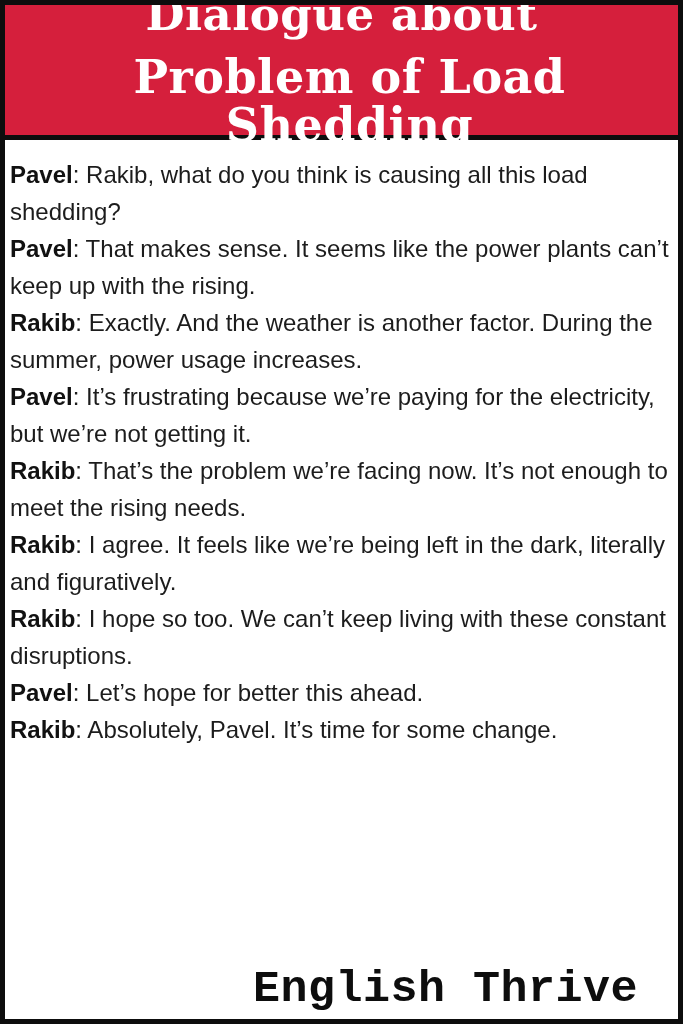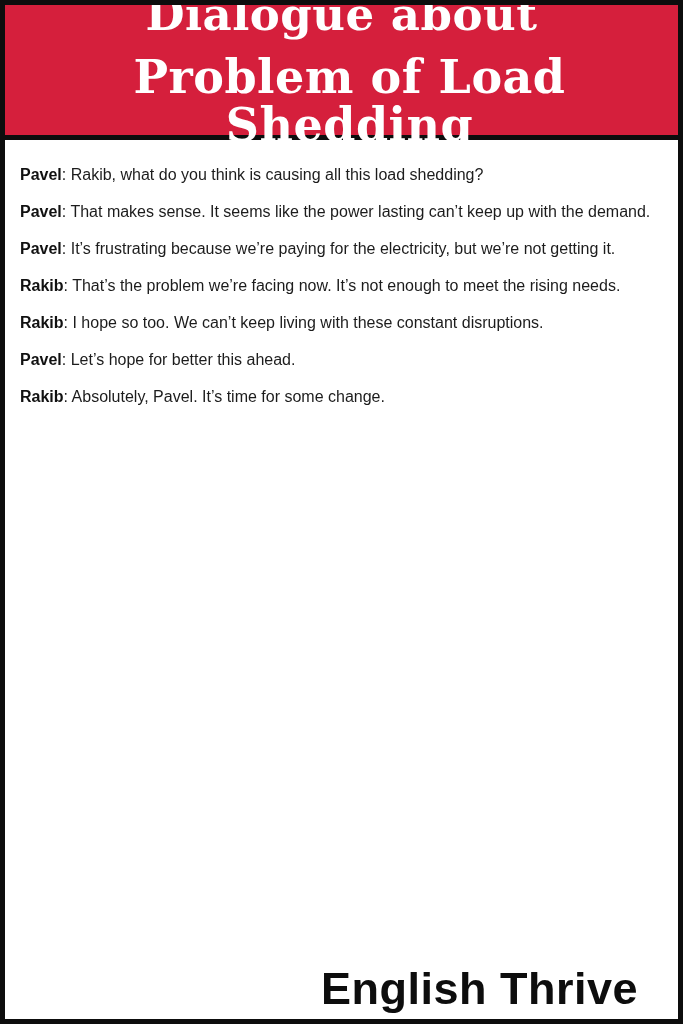--- a/index.html
+++ b/index.html
@@ -32,65 +32,67 @@
     font-family: "DejaVu Serif", serif;
     font-weight: bold;
     color: #ffffff;
     line-height: 1.05;
     letter-spacing: 0.5px;
   }
   .title-line-1 { font-size: 45px; }
   .title-line-2 { font-size: 46px; }
   .dialogue-section {
     box-sizing: border-box;
-    padding: 16px 8px 0 15px;
-    font-size: 16px;
+    padding: 16px 8px 0 5px;
+    font-size: 24px;
     line-height: 37px;
     color: #1c1c1c;
   }
   .dialogue-line {
     margin: 0;
   }
   .speaker-name {
     font-weight: bold;
     color: #111111;
   }
   .brand {
     position: absolute;
     right: 40px;
     bottom: 4px;
     font-size: 45px;
     font-weight: 800;
     letter-spacing: 0.5px;
     color: #0d0d0d;
-    font-family: Liberation Sans, sans-serif;
+    font-family: Liberation Mono, monospace;
   }
 </style>
 </head>
 <body>
 
 <div class="page" style="background: rgb(255, 255, 255); border-color: rgb(13, 13, 13);">
 
   <div class="header-banner" style="background: rgb(213, 31, 60); border-bottom-color: rgb(13, 13, 13);">
     <div class="title-line title-line-1" style="color: rgb(255, 255, 255);">Dialogue about</div>
     <div class="title-line title-line-2" style="color: rgb(255, 255, 255); padding-left: 16px;">Problem of Load Shedding</div>
   </div>
 
   <div class="dialogue-section" id="dialogue-container" style="color: rgb(28, 28, 28);">
     <p class="dialogue-line"><strong class="speaker-name">Pavel</strong><span>: Rakib, what do you think is causing all this load shedding?</span></p>
 
 
-    <p class="dialogue-line"><strong class="speaker-name">Pavel</strong><span>: That makes sense. It seems like the power lasting can’t keep up with the demand.</span></p>
+    <p class="dialogue-line"><strong class="speaker-name">Pavel</strong><span>: That makes sense. It seems like the power plants can’t keep up with the rising.</span></p>
 
+    <p class="dialogue-line"><strong class="speaker-name">Rakib</strong><span>: Exactly. And the weather is another factor. During the summer, power usage increases.</span></p>
 
 
     <p class="dialogue-line"><strong class="speaker-name">Pavel</strong><span>: It’s frustrating because we’re paying for the electricity, but we’re not getting it.</span></p>
 
     <p class="dialogue-line"><strong class="speaker-name">Rakib</strong><span>: That’s the problem we’re facing now. It’s not enough to meet the rising needs.</span></p>
 
+    <p class="dialogue-line"><strong class="speaker-name">Rakib</strong><span>: I agree. It feels like we’re being left in the dark, literally and figuratively.</span></p>
 
 
     <p class="dialogue-line"><strong class="speaker-name">Rakib</strong><span>: I hope so too. We can’t keep living with these constant disruptions.</span></p>
 
     <p class="dialogue-line"><strong class="speaker-name">Pavel</strong><span>: Let’s hope for better this ahead.</span></p>
 
     <p class="dialogue-line"><strong class="speaker-name">Rakib</strong><span>: Absolutely, Pavel. It’s time for some change.</span></p>
   </div>
 
   <div class="brand">English Thrive</div>

